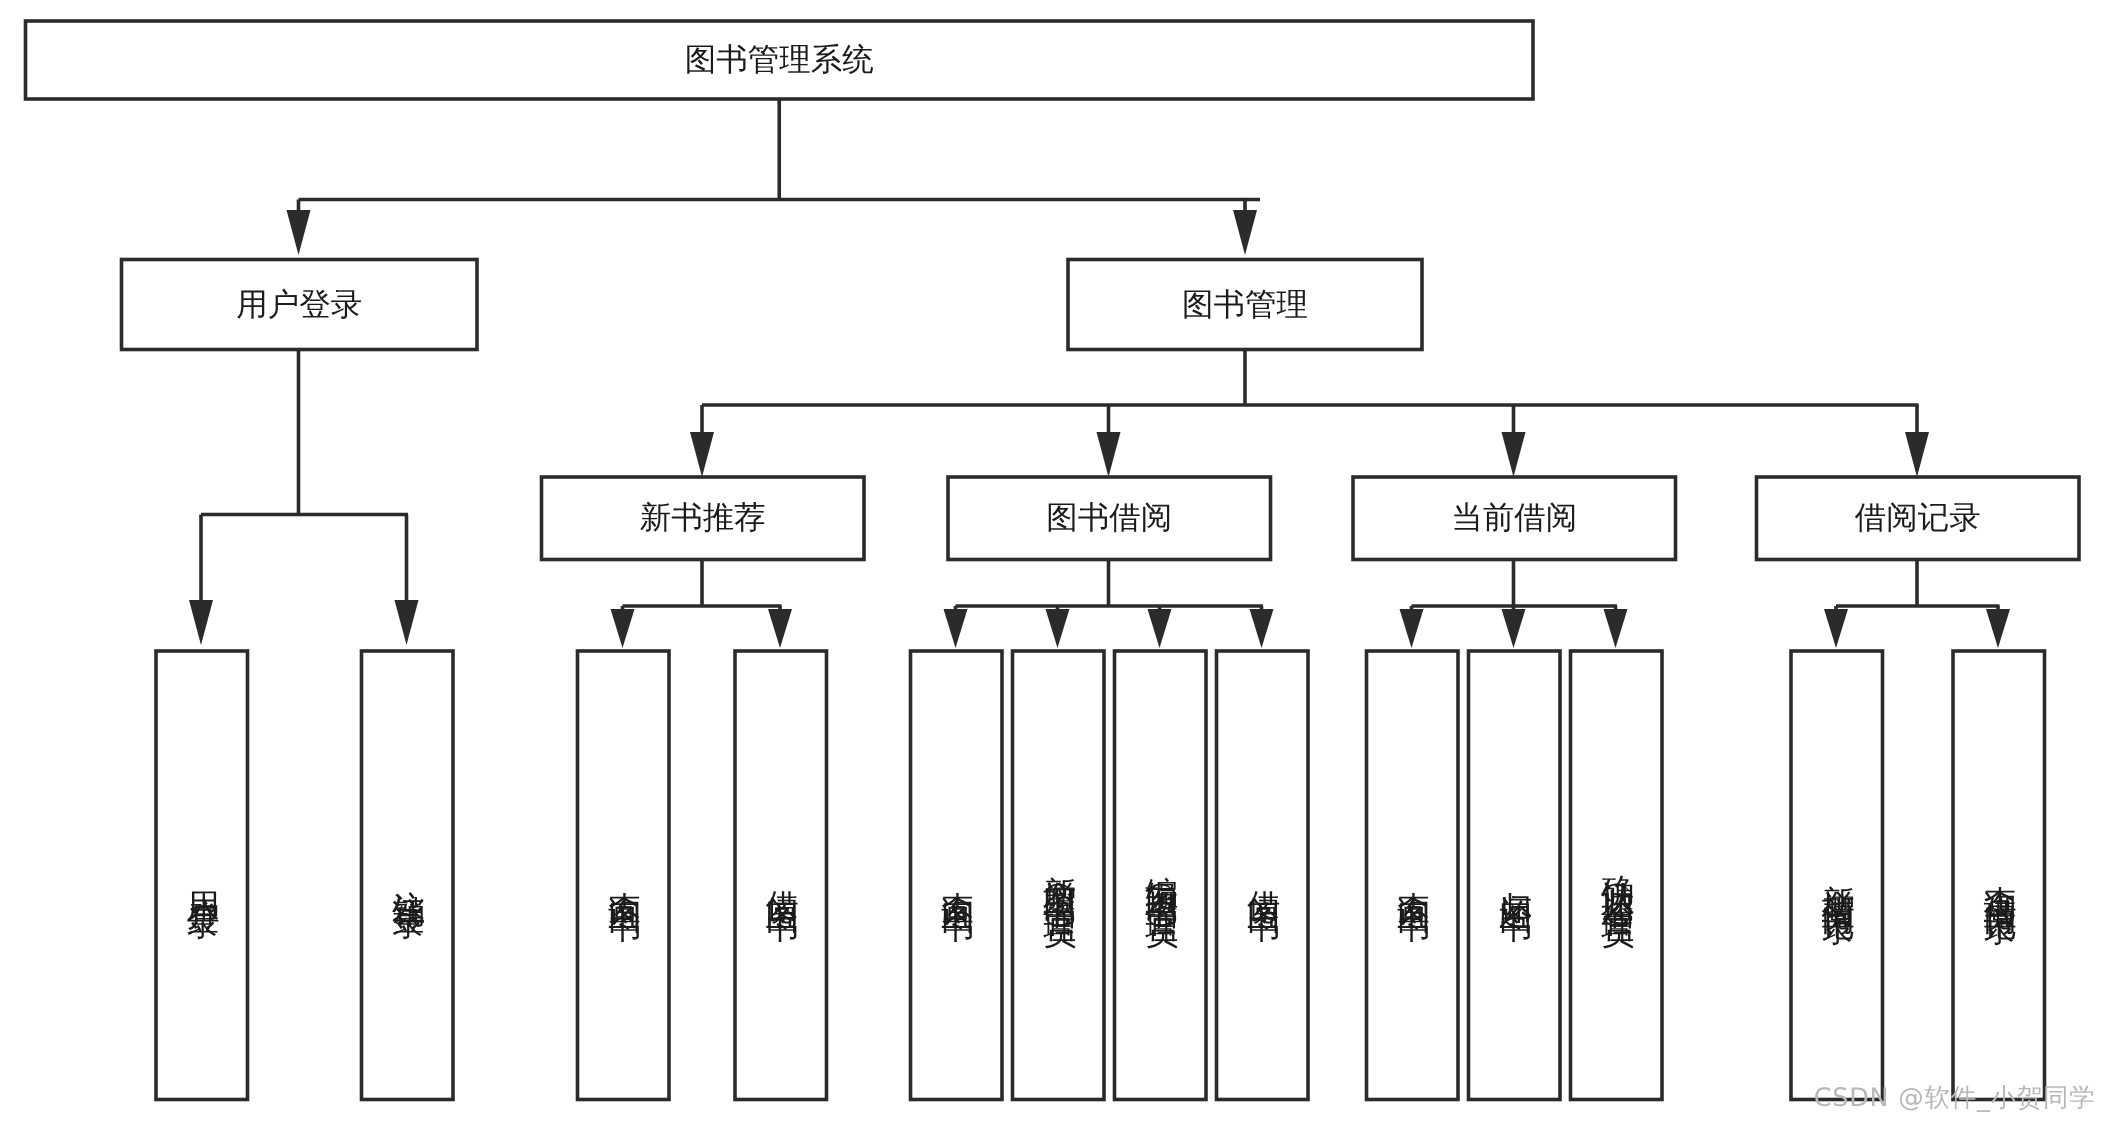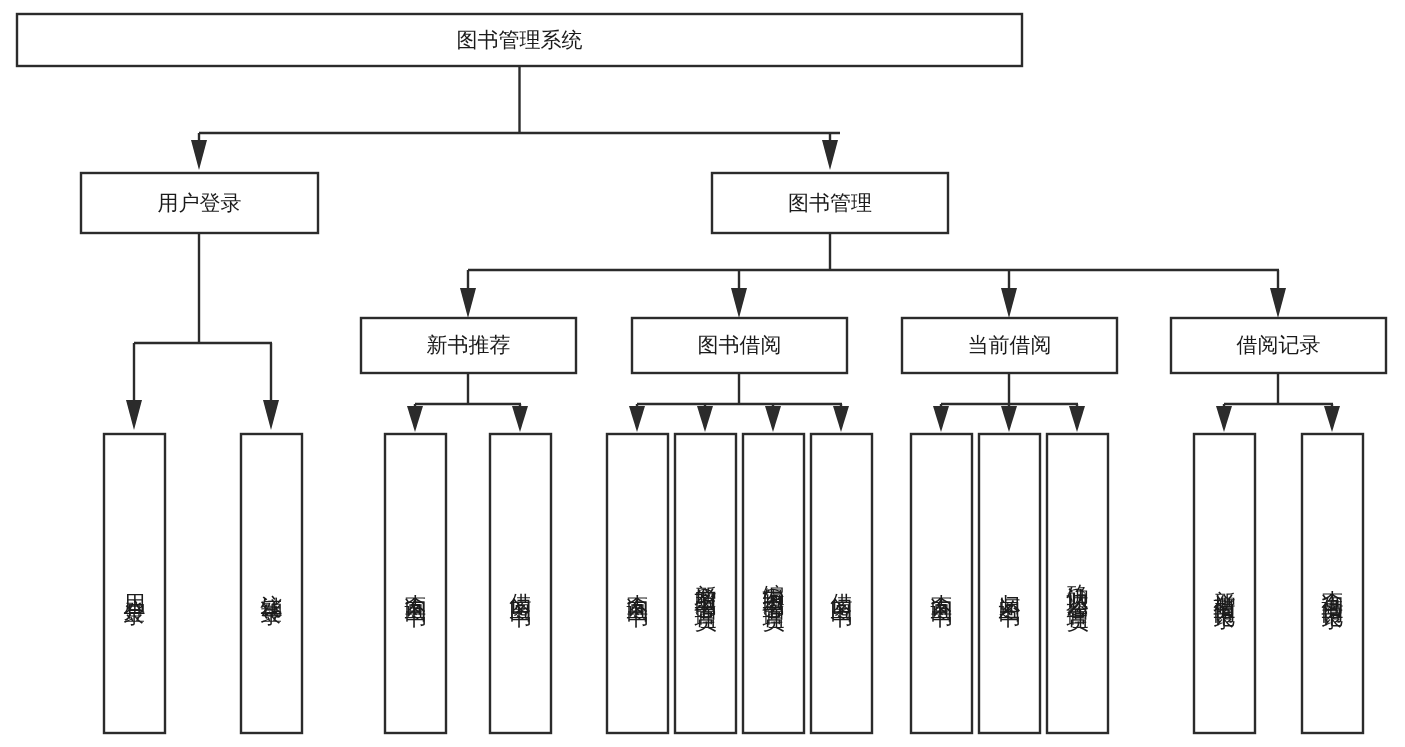--- a/index.html
+++ b/index.html
@@ -212,14 +212,15 @@
   <div class="node-label-v" style="left:743px; top:434px; width:61px; height:299px;">编辑图书（管理员）</div>
   <div class="node-label-v" style="left:811px; top:434px; width:61px; height:299px;">借阅图书</div>
 
   <div class="node-label-v" style="left:911px; top:434px; width:61px; height:299px;">查询图书</div>
   <div class="node-label-v" style="left:979px; top:434px; width:61px; height:299px;">归还图书</div>
   <div class="node-label-v" style="left:1047px; top:434px; width:61px; height:299px;">确认归还（管理员）</div>
 
   <div class="node-label-v" style="left:1194px; top:434px; width:61px; height:299px;">新增借阅记录</div>
   <div class="node-label-v" style="left:1302px; top:434px; width:61px; height:299px;">查询借阅记录</div>
 
+  <div class="watermark">CSDN @软件_小贺同学</div>
 
 </div>
 
 </body></html>

